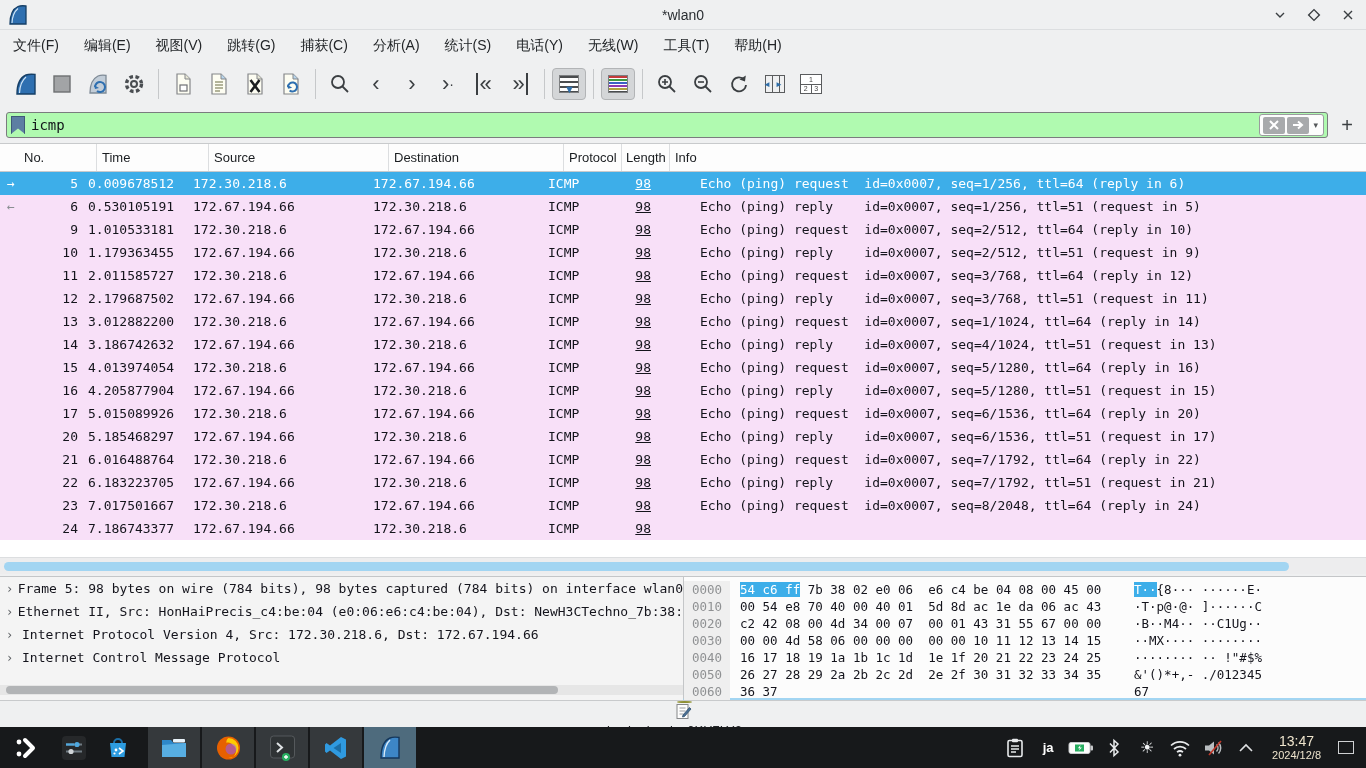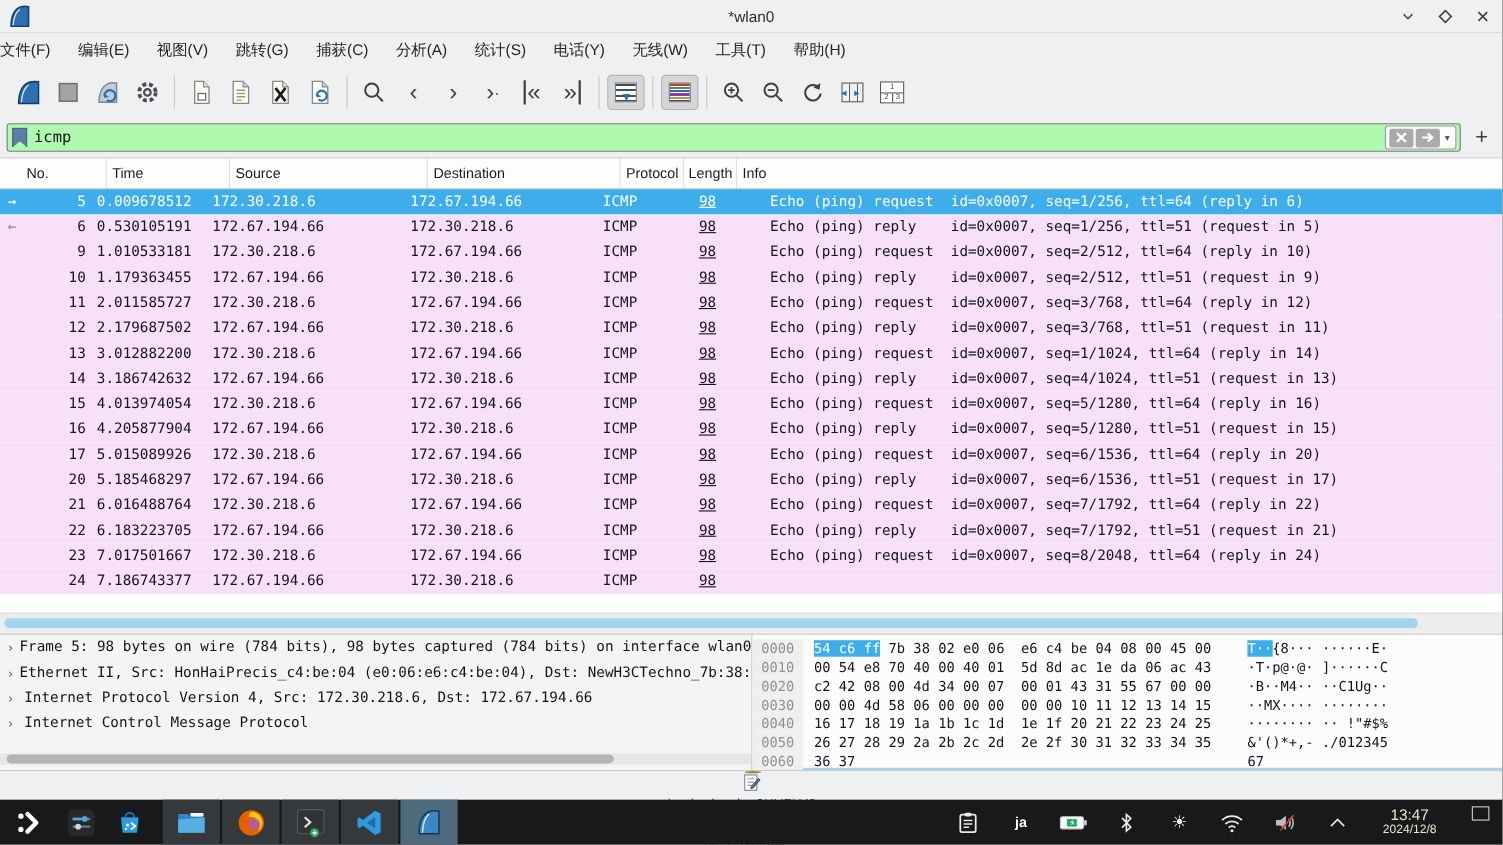--- a/index.html
+++ b/index.html
@@ -11,21 +11,21 @@
   .titlebar { position:absolute; top:0; left:0; width:1366px; height:30px;
               background:#eff0f1; border-bottom:1px solid #dcdee0;
               display:flex; align-items:center; }
   .titlebar .appicon { position:absolute; left:6px; top:3px; }
   .titlebar .title { flex:1; text-align:center; font-size:14px; color:#2a2e32; }
   .wincontrols { position:absolute; right:8px; top:0; height:30px; display:flex; align-items:center; gap:14px; }
   .winbtn { width:20px; height:20px; display:flex; align-items:center; justify-content:center; cursor:default; }
 
   
   .menubar { position:absolute; top:30px; left:0; width:1366px; height:31px;
-             display:flex; align-items:center; padding-left:0; gap:25px;
+             display:flex; align-items:center; padding-left:13px; gap:25px;
              background:#eff0f1; font-size:14px; }
   .menubar span { cursor:default; }
 
   
   .toolbar { position:absolute; top:61px; left:0; width:1366px; height:46px;
              background:#eff0f1; display:flex; align-items:center; padding-left:8px; }
   .tbtn { width:34px; height:32px; display:flex; align-items:center; justify-content:center;
           border:1px solid transparent; border-radius:4px; margin:0 1px; position:relative; }
   .tbtn.pressed { background:#d4d6d8; border-color:#b2b4b6; }
   .tsep { width:1px; height:30px; background:#c6c8ca; margin:0 6px; }
@@ -119,21 +119,21 @@
   .sspacer { flex:1; }
 
   
   .taskbar { position:absolute; top:727px; left:0; width:1366px; height:41px; background:#17191b;
              display:flex; align-items:center; color:#e8eaec; }
   .tk { height:41px; display:flex; align-items:center; justify-content:center; }
   .tk.launcher { width:52px; }
   .tk.tile { width:52px; background:#35393c; margin-right:2px; }
   .tk.tile.active { background:#4e6b7d; }
   .tk.plain { width:44px; }
-  .tray { display:flex; align-items:flex-start; gap:22px; margin-left:auto; padding-right:4px; }
+  .tray { display:flex; align-items:center; gap:7px; margin-left:auto; padding-right:4px; }
   .trayicon { width:26px; height:30px; display:flex; align-items:center; justify-content:center; }
   .ja { font-size:13px; font-weight:bold; color:#fff; }
   .clock { text-align:center; color:#eee4cd; line-height:1.1; margin:0 6px; }
   .clock .t { font-size:14px; }
   .clock .d { font-size:11px; }
   .showdesk { width:16px; height:13px; border:1px solid #cfd1d3; margin:0 8px 0 4px; }
   .sun { font-size:16px; color:#f2f4f6; }
   .chev { font-size:13px; color:#dfe1e3; }
 </style>
 </head>

